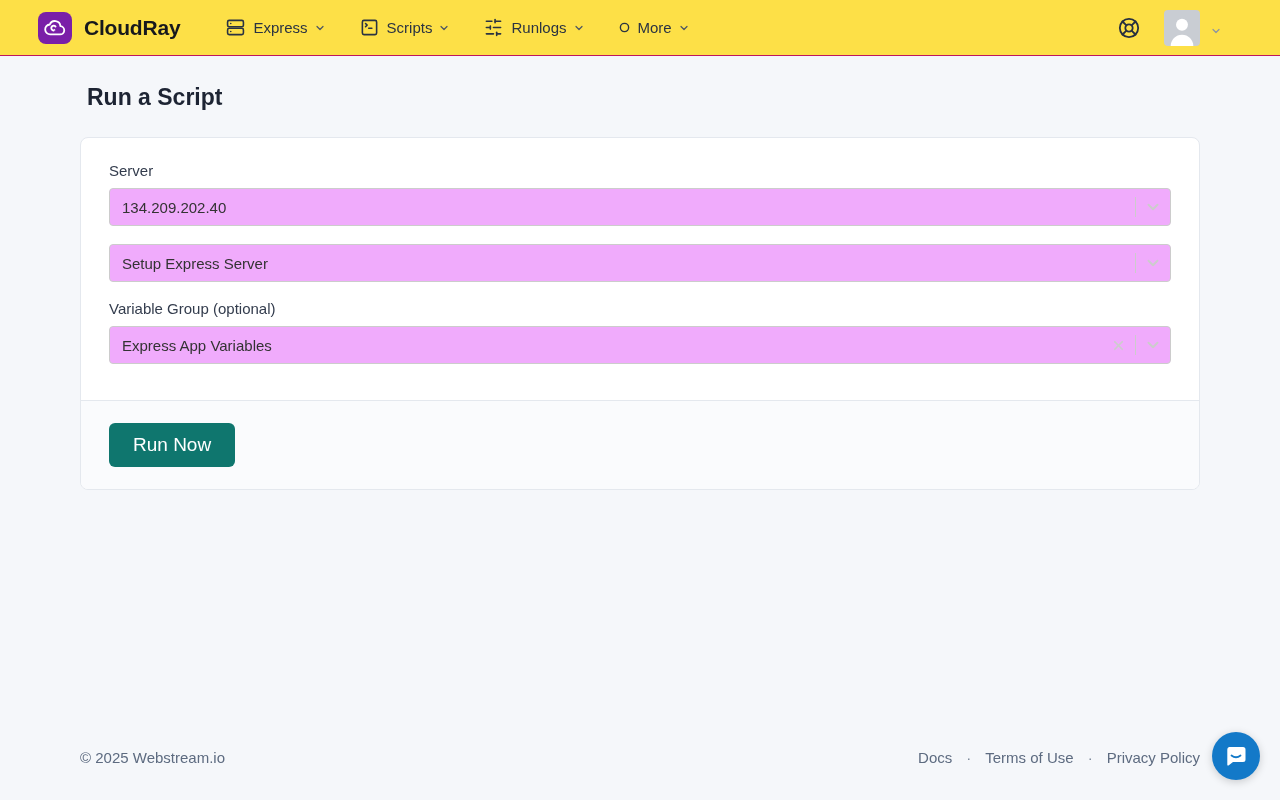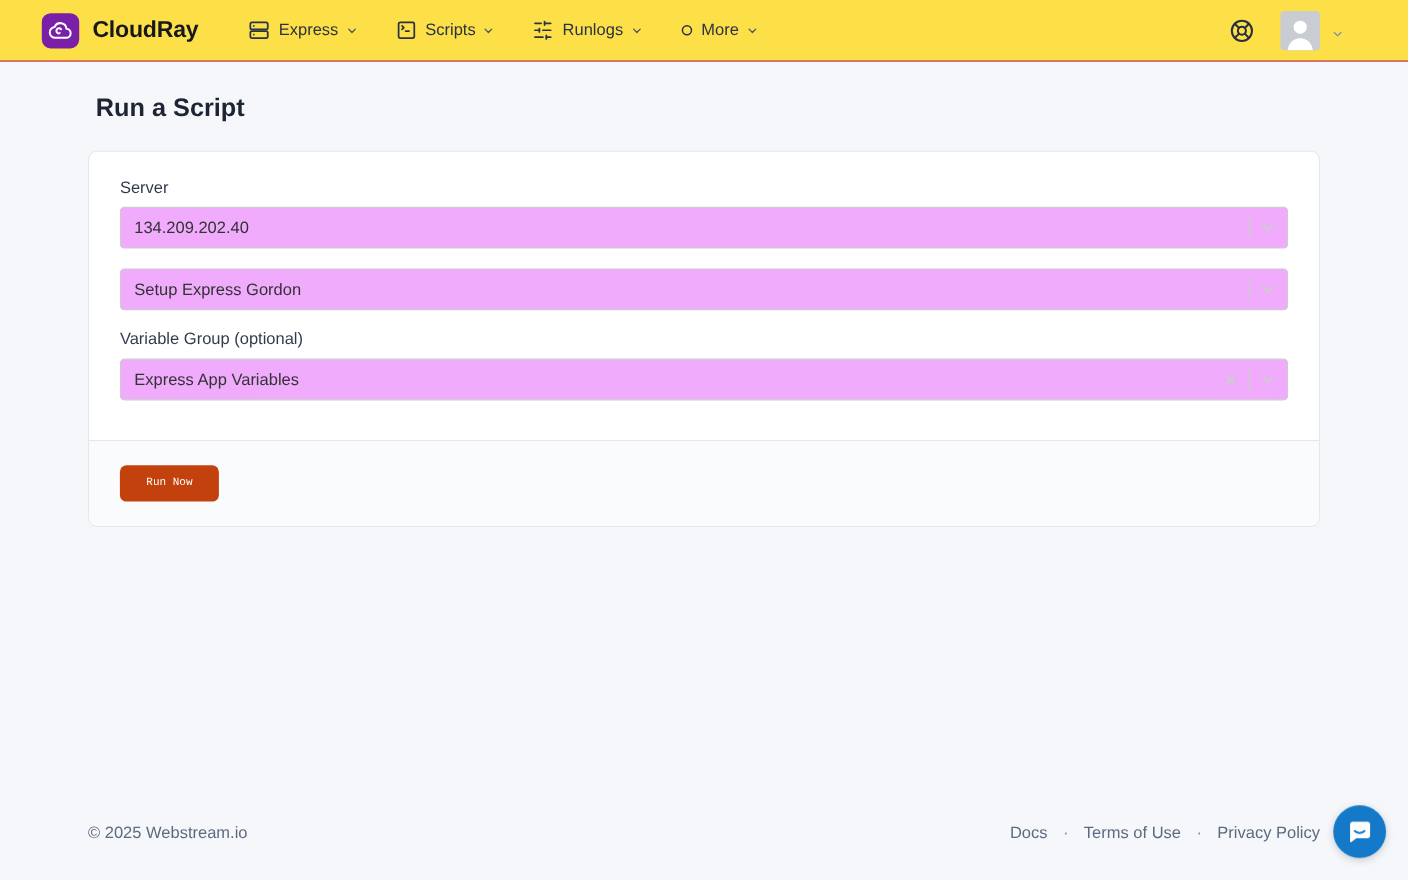--- a/index.html
+++ b/index.html
@@ -123,26 +123,26 @@
     background: #cccccc;
     align-self: stretch;
     margin: 8px 0;
   }
   .card-footer {
     border-top: 1px solid #e4e8ee;
     background: #fafbfd;
     padding: 22px 28px;
   }
   .run-btn {
-    background: #c2410c;
+    background: #0f766e;
     color: #ffffff;
     border: none;
     border-radius: 6px;
-    font-family: Liberation Mono, monospace;
-    font-size: 10px;
+    font-family: Liberation Sans, sans-serif;
+    font-size: 19px;
     padding: 11px 24px;
     cursor: pointer;
   }
 
   
   .site-footer {
     flex: 0 0 auto;
     width: 1120px;
     margin: 0 auto;
     padding: 0 0 34px 0;
@@ -292,21 +292,21 @@
               <svg width="18" height="18" viewBox="0 0 24 24" fill="none" stroke="#cccccc" stroke-width="2.6" stroke-linecap="round" stroke-linejoin="round">
                   <polyline points="6 9 12 15 18 9"></polyline>
                 </svg>
             </div>
           </div>
         </div>
       </div>
 
       <div class="field">
         <div class="select">
-          <div class="select-value">Setup Express Gordon</div>
+          <div class="select-value">Setup Express Server</div>
           <div class="select-indicators">
             <div class="indicator-separator"></div>
             <div class="indicator">
               <svg width="18" height="18" viewBox="0 0 24 24" fill="none" stroke="#cccccc" stroke-width="2.6" stroke-linecap="round" stroke-linejoin="round">
                   <polyline points="6 9 12 15 18 9"></polyline>
                 </svg>
             </div>
           </div>
         </div>
       </div>

